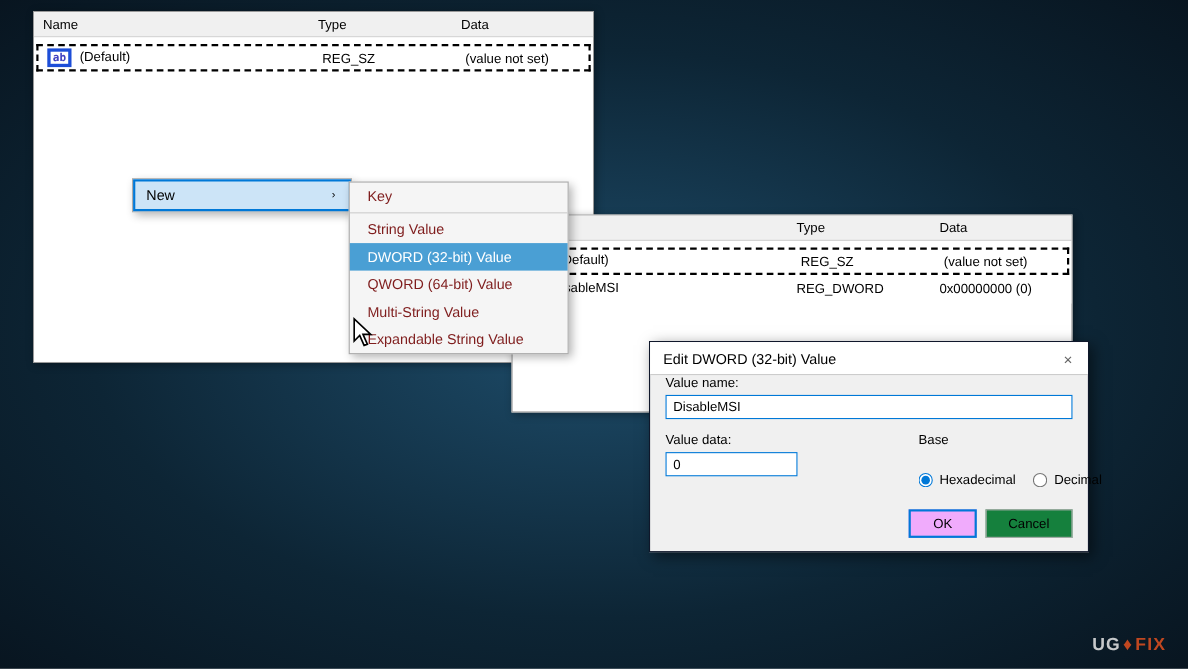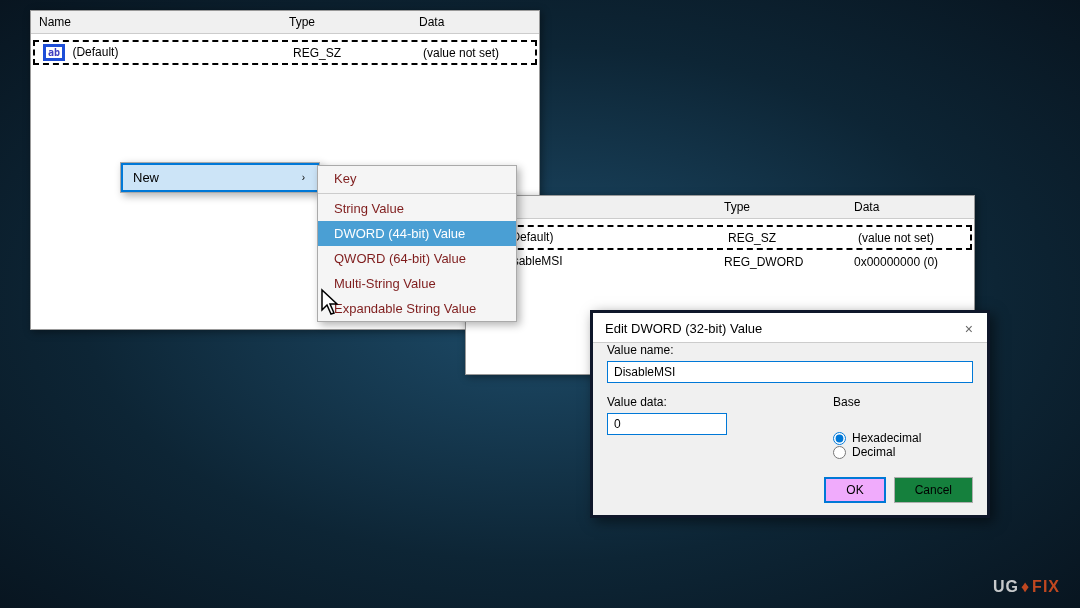--- a/index.html
+++ b/index.html
@@ -165,21 +165,21 @@
       font-family: monospace;
     }
 
     
     .edit-dialog {
       position: absolute;
       top: 310px;
       left: 590px;
       width: 400px;
       background: #f0f0f0;
-      border: 3px solid #0f172a;
+      border: 1px solid #0f172a;
       box-shadow: 4px 4px 12px rgba(0,0,0,0.5);
       z-index: 30;
     }
 
     .dialog-titlebar {
       display: flex;
       align-items: center;
       justify-content: space-between;
       background: #fff;
       padding: 8px 12px 6px 12px;
@@ -233,22 +233,22 @@
     .dialog-base-section {
       width: 140px;
     }
 
     .dialog-base-section .dialog-label {
       margin-bottom: 22px;
     }
 
     .radio-group {
       display: flex;
-      flex-direction: column;
-      gap: 0;
+      flex-direction: row;
+      gap: 16px;
     }
 
     .radio-label {
       display: flex;
       align-items: center;
       gap: 6px;
       font-size: 12px;
       cursor: pointer;
     }
 
@@ -340,21 +340,21 @@
 
 <div class="context-menu" style="position:absolute; top:162px; left:120px; z-index:20;">
   <div class="menu-item-new" style="position:relative;">
     <span>New</span>
     <span class="chevron-right">›</span>
 
     <div class="submenu">
       <div class="submenu-item">Key</div>
       <hr class="menu-divider">
       <div class="submenu-item">String Value</div>
-      <div class="submenu-item highlighted">DWORD (44-bit) Value</div>
+      <div class="submenu-item highlighted">DWORD (32-bit) Value</div>
       <div class="submenu-item">QWORD (64-bit) Value</div>
       <div class="submenu-item">Multi-String Value</div>
       <div class="submenu-item">Expandable String Value</div>
     </div>
   </div>
 </div>
 
 <div class="cursor" style="top: 288px; left: 320px;">
   <svg viewBox="0 0 20 28" xmlns="http://www.w3.org/2000/svg">
     <polygon points="2,2 2,22 7,17 11,26 14,25 10,16 17,16" fill="white" stroke="black" stroke-width="1.5"></polygon>

